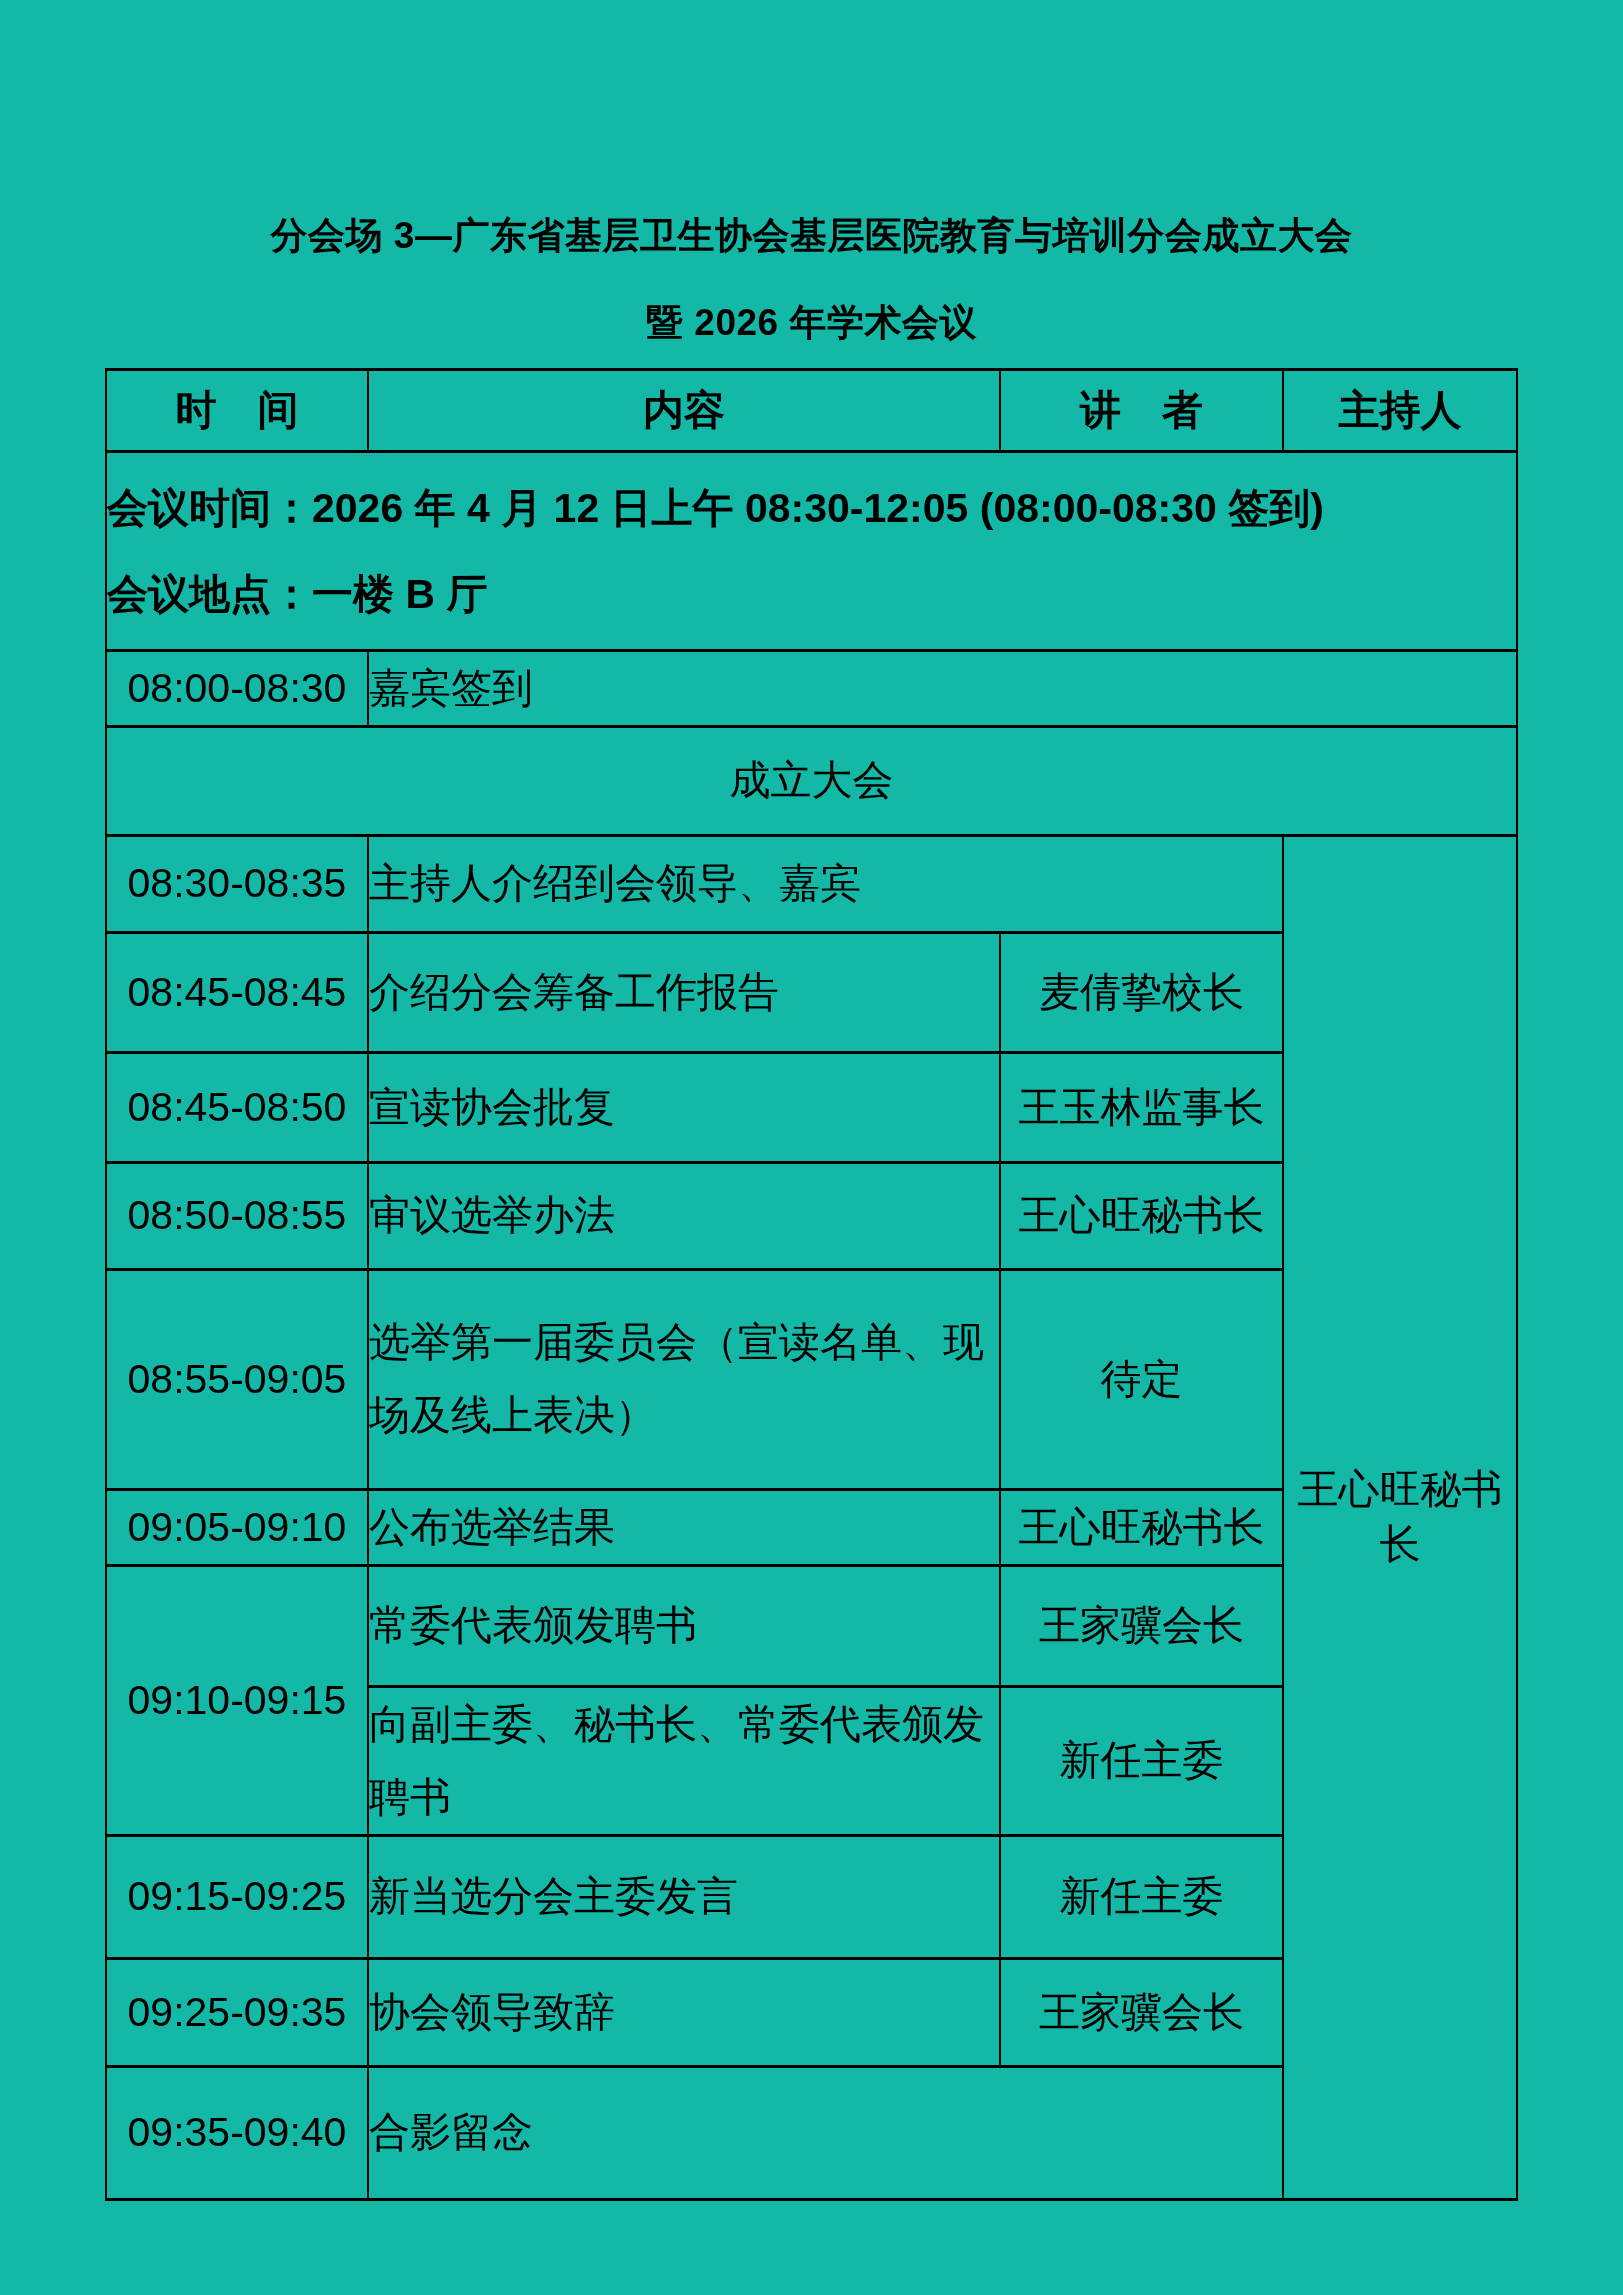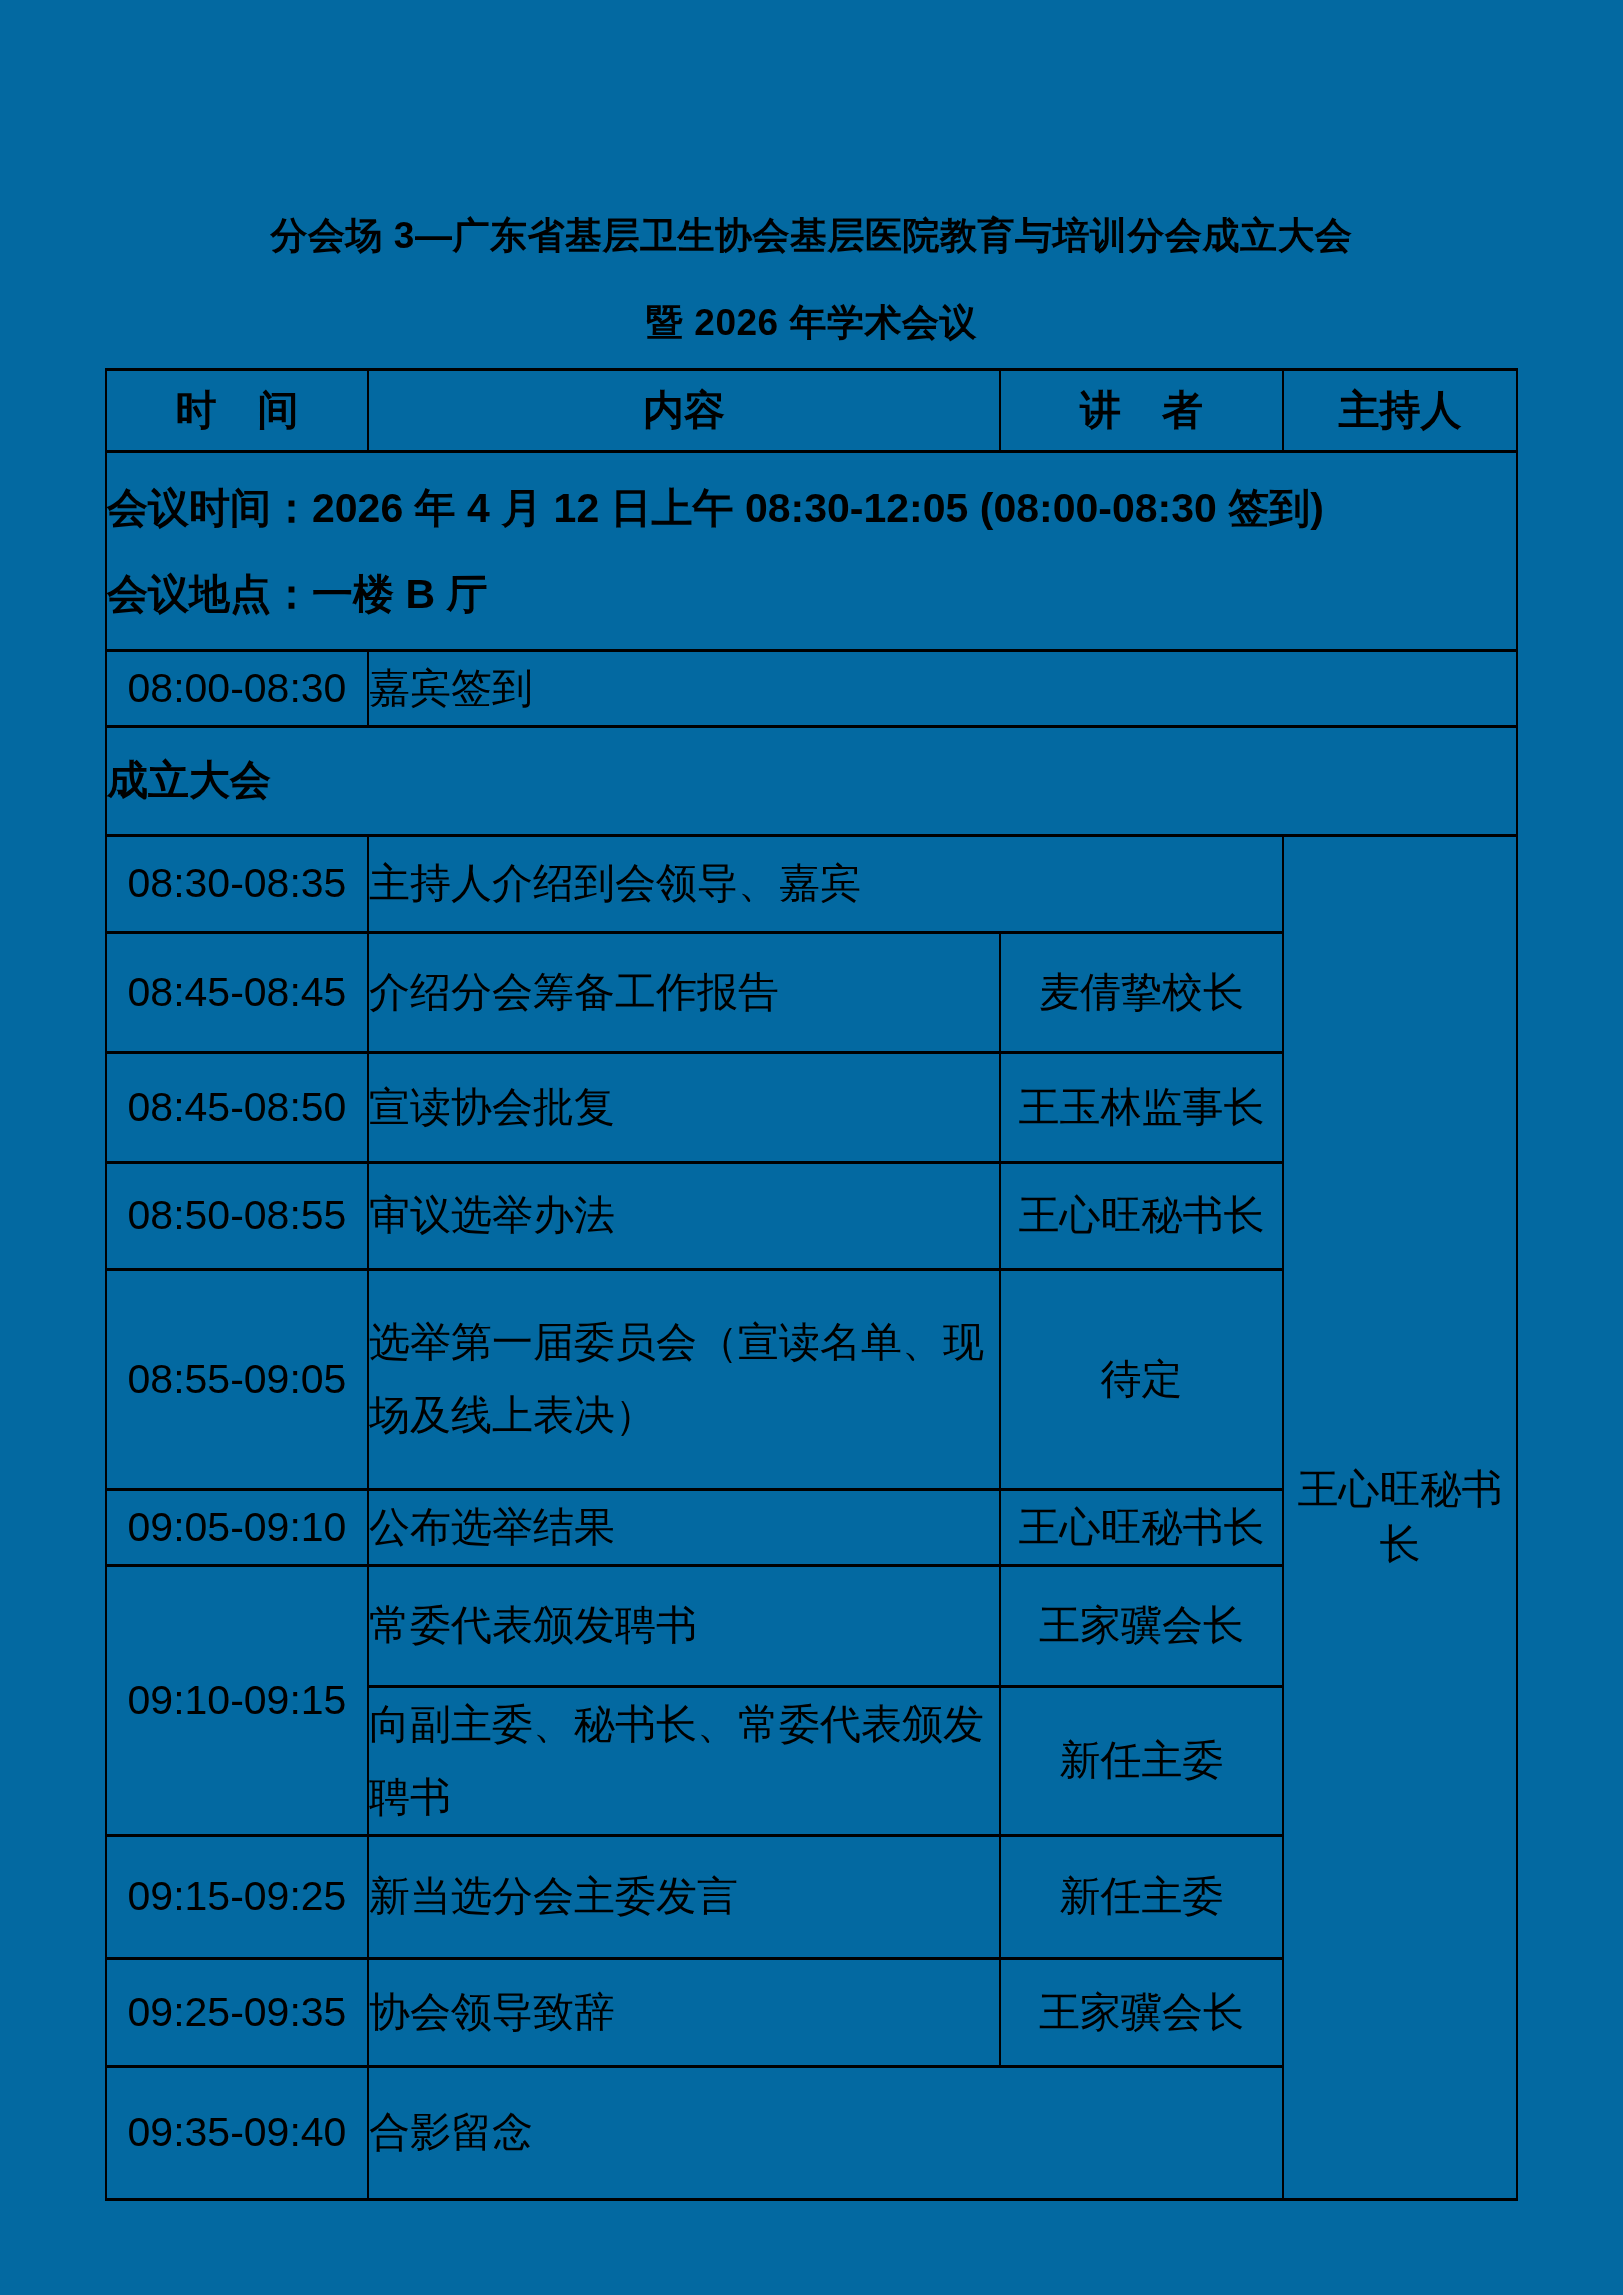--- a/index.html
+++ b/index.html
@@ -1,20 +1,20 @@
 <!DOCTYPE html>
 <html style="font-size:8.2px"><head>
 <meta charset="utf-8">
 <style>
   html,body{margin:0;padding:0;background:#ffffff;}
   .page{
     position:relative;
     width:1623px;
     height:2295px;
-    background:#0369a1;
+    background:#14b8a6;
     color:#000000;
     font-family:"Liberation Sans", sans-serif;
     overflow:hidden;
   }
   .doc-title{
     padding-top:192px;
     text-align:center;
     font-weight:bold;
     font-size:37px;
     line-height:87px;
@@ -50,23 +50,23 @@
   td.content{
     text-align:left;
     padding-left:22.5px;
     padding-right:22.5px;
     line-height:73px;
   }
   td.content-center{ }
   td.speaker{ text-align:center; }
   td.host-cell{ text-align:center; }
   .section-row td{
-    font-weight:bold;
+    font-weight:normal;
     font-size:35px;
-    text-align:left;
+    text-align:center;
   }
 </style>
 </head>
 <body>
 
 <div class="page">
 
   <div class="doc-title">
     <div>分会场 3—广东省基层卫生协会基层医院教育与培训分会成立大会</div>
     <div>暨 2026 年学术会议</div>

